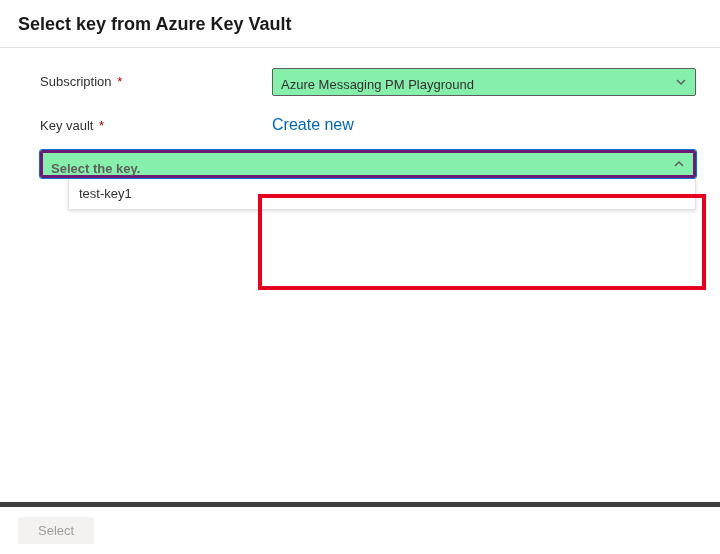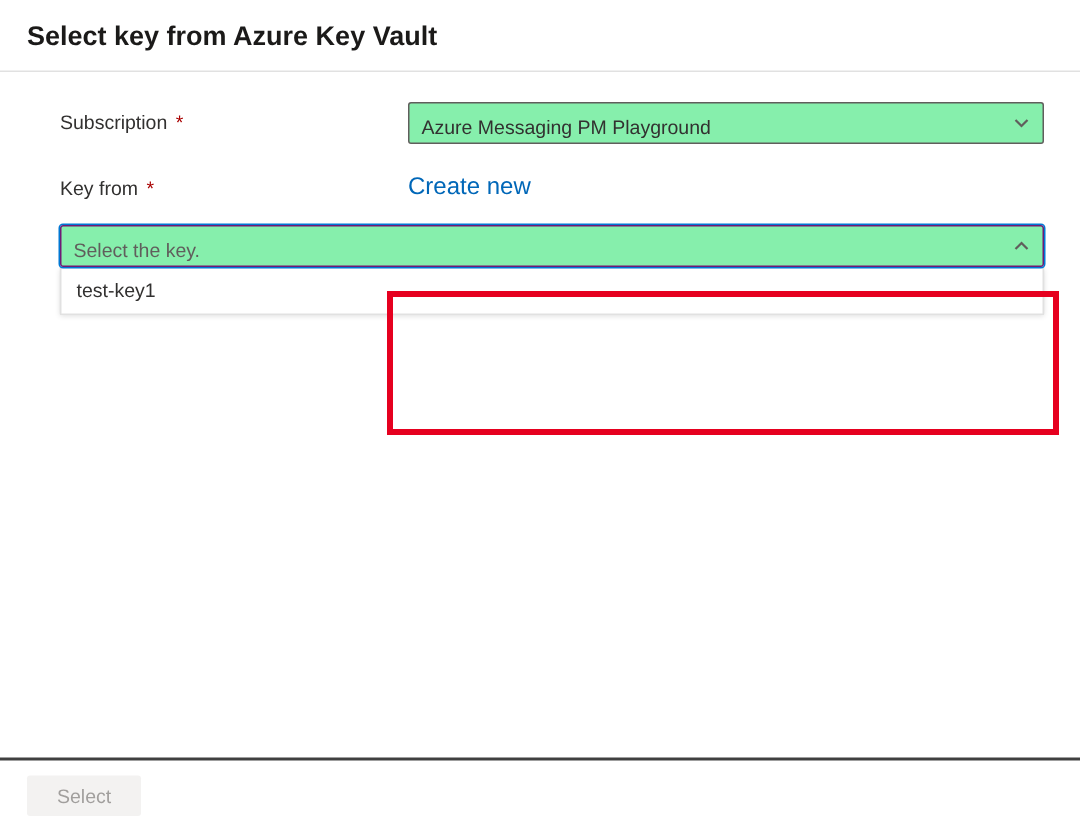--- a/index.html
+++ b/index.html
@@ -46,22 +46,23 @@
     height: 28px;
     border: 1px solid #605e5c;
     border-radius: 2px;
     padding: 8px 26px 0 8px;
     display: flex;
     background: #86efac;
     cursor: pointer;
     width: 100%;
   }
   .select.open {
-    border: 1px solid #701a75;
+    border: 3px solid #701a75;
     outline: 1px solid #0078d4;
+    font-weight: bold;
   }
   .select .placeholder { color: #605e5c; }
   .select .value { color: #323130; }
   .chev {
     position: absolute;
     right: 8px; top: 50%;
     transform: translateY(-50%);
     width: 12px; height: 12px;
     pointer-events: none;
   }
@@ -80,31 +81,32 @@
     top: 146px;
     width: 448px;
     height: 96px;
     pointer-events: none;
   }
   .dropdown-list {
     border: 1px solid #e1e1e1;
     border-top: none;
     background: #fff;
     box-shadow: 0 1.6px 3.6px rgba(0,0,0,0.13), 0 0.3px 0.9px rgba(0,0,0,0.11);
+    margin-left: 28px;
   }
   .dropdown-item {
     padding: 8px 10px;
     cursor: pointer;
     color: #323130;
   }
   .footer {
     position: absolute;
     left: 0; right: 0;
     bottom: 0;
-    border-top: 2px solid #404040;
+    border-top: 5px solid #404040;
     padding: 10px 18px;
     background: #fff;
   }
   .btn {
     display: inline-block;
     padding: 6px 20px;
     background: #f3f2f1;
     color: #a19f9d;
     font-size: 13px;
     border-radius: 2px;
@@ -132,21 +134,21 @@
           <svg viewBox="0 0 12 12">
               <polyline points="2 4 6 8 10 4"></polyline>
             </svg>
         </span>
       </div>
     </div>
   </div>
 
   <div class="row">
     <div class="label-col">
-      <span>Key from</span>
+      <span>Key vault</span>
       <span class="req">*</span>
     </div>
     <div class="field-col">
       <span class="link">Create new</span>
     </div>
   </div>
 
   <div class="row" style="margin-bottom:0;">
     <div class="field-col">
       <div class="select open">

